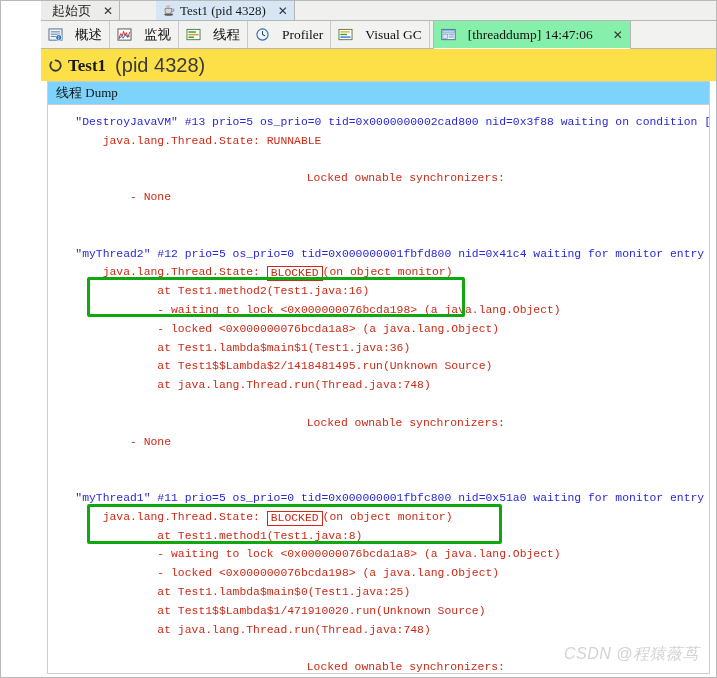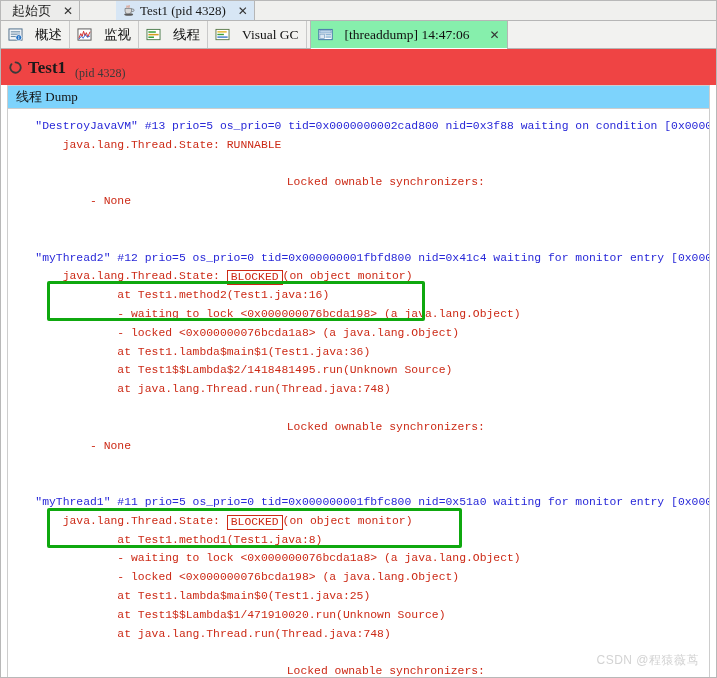--- a/index.html
+++ b/index.html
@@ -15,20 +15,21 @@
     -webkit-font-smoothing: none;
   }
   .app {
     position: relative;
     width: 717px;
     height: 678px;
     background: #ffffff;
     border: 1px solid #b8b8b8;
     box-sizing: border-box;
     overflow: hidden;
+    padding-left: 40px;
   }
 
   
   .doc-tabs {
     position: relative;
     height: 19px;
     background: #f0f0ee;
     border-bottom: 1px solid #b6b6b6;
     display: flex;
     align-items: stretch;
@@ -124,36 +125,35 @@
     line-height: 0;
     flex: 0 0 auto;
   }
 
   
   .title-row {
     display: flex;
     align-items: center;
     gap: 6px;
     padding: 5px 0 4px 8px;
-    background: #ef4444;
+    background: #fde047;
   }
   .title-text {
     font-family: "Liberation Serif", serif;
     font-size: 17px;
     font-weight: bold;
     color: #1a1a1a;
     letter-spacing: 0px;
   }
   .title-pid {
-    font-family: Liberation Serif, serif;
-    font-size: 12px;
+    font-family: Liberation Sans, sans-serif;
+    font-size: 20px;
     font-weight: normal;
     color: #3a3a3a;
     margin-left: 3px;
-    margin-top: 12px;
   }
 
   
   .inner-tabs {
     margin: 0 6px;
     height: 22px;
     background: #7dd3fc;
     border: 1px solid #cdcdcd;
     border-bottom: 1px solid #cdcdcd;
     display: flex;
@@ -215,24 +215,25 @@
     box-sizing: border-box;
     pointer-events: none;
   }
 
   
   .watermark {
     position: absolute;
     right: 10px;
     bottom: 8px;
     font-family: "Liberation Sans", sans-serif;
-    font-size: 12px;
+    font-size: 16px;
     color: #d3d3d3;
     letter-spacing: 0.5px;
     user-select: none;
+    font-style: italic;
   }
 </style>
 </head>
 <body>
 
 <div class="app">
 
   <div class="doc-tabs">
 
     <div class="doc-tab">
@@ -292,20 +293,30 @@
           <rect x="1" y="1.5" width="14" height="11" fill="#ffffff" stroke="#4a7a4a" stroke-width="1"></rect>
           <rect x="2.5" y="3.5" width="8" height="1.6" fill="#3aa03a"></rect>
           <rect x="2.5" y="6.3" width="11" height="1.6" fill="#d89a1f"></rect>
           <rect x="2.5" y="9.1" width="6" height="1.6" fill="#3aa03a"></rect>
         </svg>
       </span>
       <span>线程</span>
     </div>
 
 
+    <div class="view-tab">
+      <span class="ico">
+        <svg width="15" height="14" viewBox="0 0 16 15">
+          <circle cx="8" cy="7" r="6" fill="#eef3f8" stroke="#3a6ea5" stroke-width="1.2"></circle>
+          <line x1="8" y1="7" x2="8" y2="3.4" stroke="#1a3a5a" stroke-width="1.1"></line>
+          <line x1="8" y1="7" x2="10.8" y2="8.4" stroke="#1a3a5a" stroke-width="1.1"></line>
+        </svg>
+      </span>
+      <span>Profiler</span>
+    </div>
 
     <div class="view-tab">
       <span class="ico">
         <svg width="15" height="14" viewBox="0 0 16 15">
           <rect x="1" y="1.5" width="14" height="11" fill="#ffffff" stroke="#5a7a4a" stroke-width="1"></rect>
           <rect x="2.5" y="3.4" width="10" height="1.5" fill="#e0b42a"></rect>
           <rect x="2.5" y="6.2" width="7" height="1.5" fill="#3aa03a"></rect>
           <rect x="2.5" y="9" width="11" height="1.5" fill="#3a7acc"></rect>
         </svg>
       </span>

